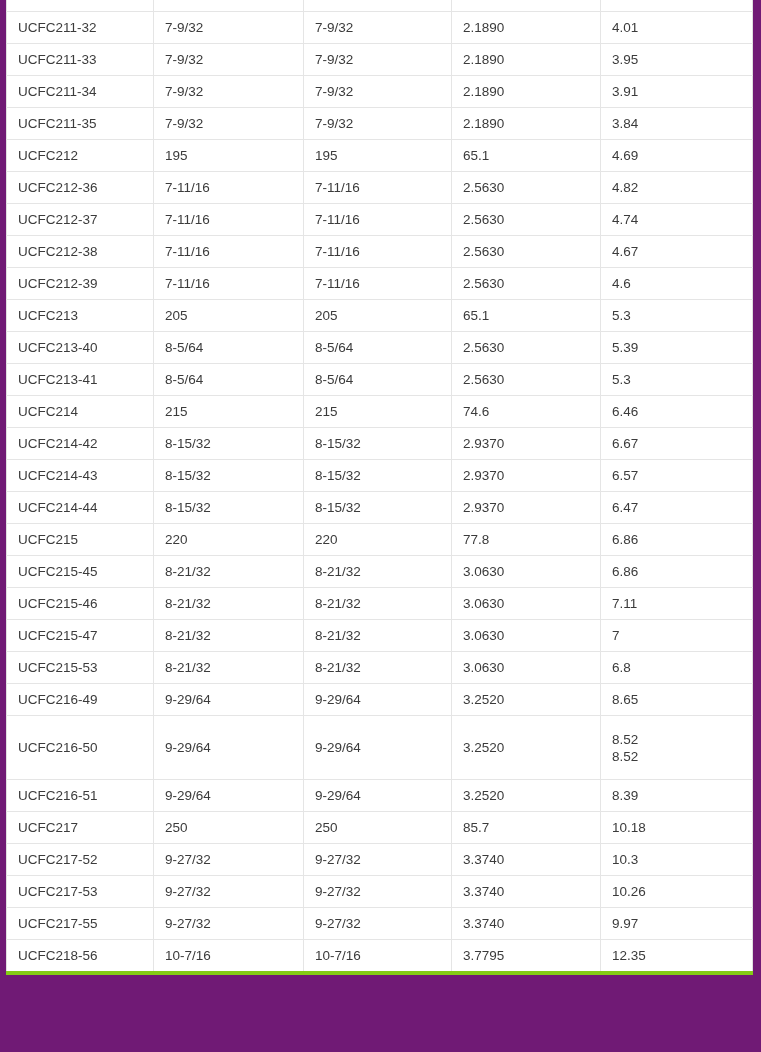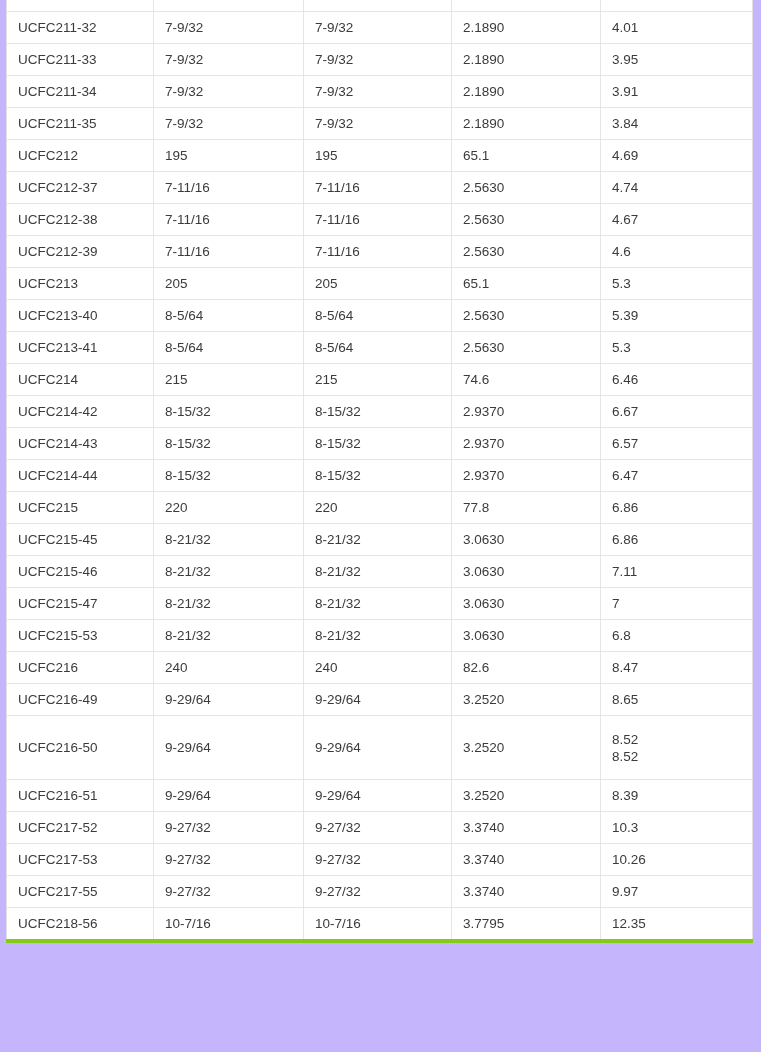--- a/index.html
+++ b/index.html
@@ -10,21 +10,21 @@
   body {
     width: 761px;
     height: 1052px;
     overflow: hidden;
     font-family: "Liberation Sans", sans-serif;
   }
   #page {
     position: relative;
     width: 761px;
     height: 1052px;
-    background: #c4b5fd;
+    background: #701a75;
     box-sizing: border-box;
   }
   #table-scroll {
     position: absolute;
     left: 6px;
     top: -21px;
     width: 746px;
     background: #ffffff;
   }
   table.spec-table {
@@ -117,20 +117,27 @@
             <td class="last-col">3.84</td>
           </tr>
           <tr>
             <td>UCFC212</td>
             <td>195</td>
             <td>195</td>
             <td>65.1</td>
             <td class="last-col">4.69</td>
           </tr>
           <tr>
+            <td>UCFC212-36</td>
+            <td>7-11/16</td>
+            <td>7-11/16</td>
+            <td>2.5630</td>
+            <td class="last-col">4.82</td>
+          </tr>
+          <tr>
             <td>UCFC212-37</td>
             <td>7-11/16</td>
             <td>7-11/16</td>
             <td>2.5630</td>
             <td class="last-col">4.74</td>
           </tr>
           <tr>
             <td>UCFC212-38</td>
             <td>7-11/16</td>
             <td>7-11/16</td>
@@ -222,47 +229,47 @@
             <td class="last-col">7</td>
           </tr>
           <tr>
             <td>UCFC215-53</td>
             <td>8-21/32</td>
             <td>8-21/32</td>
             <td>3.0630</td>
             <td class="last-col">6.8</td>
           </tr>
           <tr>
-            <td>UCFC216</td>
-            <td>240</td>
-            <td>240</td>
-            <td>82.6</td>
-            <td class="last-col">8.47</td>
-          </tr>
-          <tr>
             <td>UCFC216-49</td>
             <td>9-29/64</td>
             <td>9-29/64</td>
             <td>3.2520</td>
             <td class="last-col">8.65</td>
           </tr>
           <tr class="tall">
             <td>UCFC216-50</td>
             <td>9-29/64</td>
             <td>9-29/64</td>
             <td>3.2520</td>
             <td class="last-col">8.52
 8.52</td>
           </tr>
           <tr>
             <td>UCFC216-51</td>
             <td>9-29/64</td>
             <td>9-29/64</td>
             <td>3.2520</td>
             <td class="last-col">8.39</td>
+          </tr>
+          <tr>
+            <td>UCFC217</td>
+            <td>250</td>
+            <td>250</td>
+            <td>85.7</td>
+            <td class="last-col">10.18</td>
           </tr>
           <tr>
             <td>UCFC217-52</td>
             <td>9-27/32</td>
             <td>9-27/32</td>
             <td>3.3740</td>
             <td class="last-col">10.3</td>
           </tr>
           <tr>
             <td>UCFC217-53</td>

